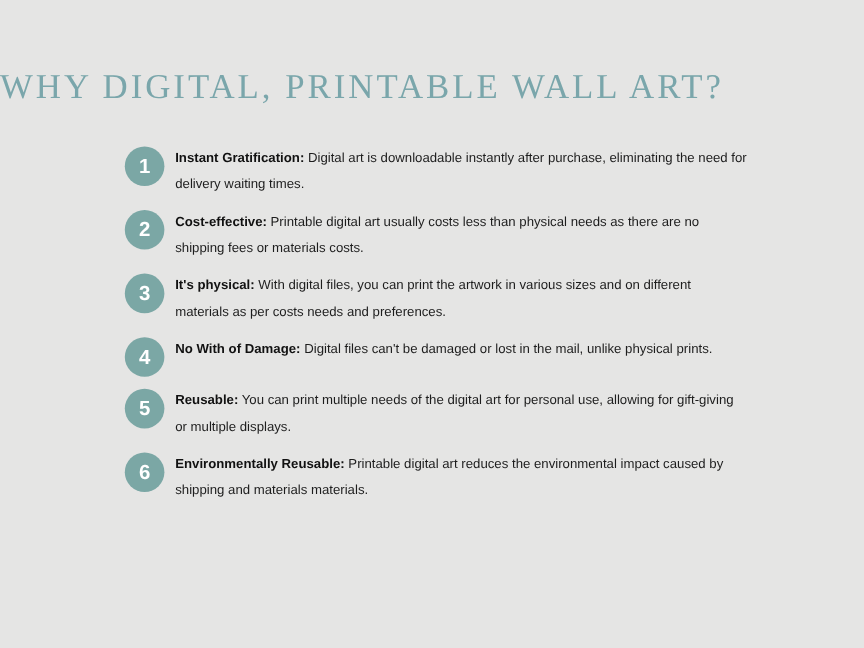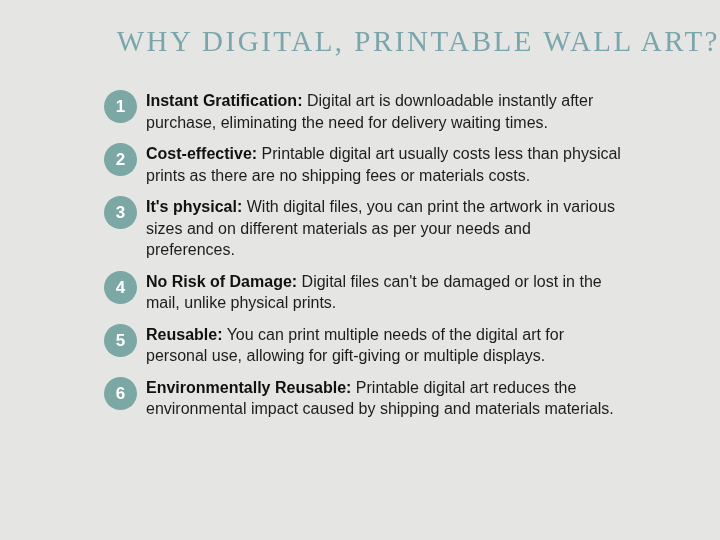--- a/index.html
+++ b/index.html
@@ -16,22 +16,22 @@
     font-family: "Liberation Sans", sans-serif;
     overflow: hidden;
   }
   .canvas {
     position: relative;
     width: 720px;
     height: 540px;
     background: var(--background);
   }
   .title {
-    padding-top: 25px;
-    text-align: right;
+    padding-top: 57px;
+    text-align: left;
     font-family: "Liberation Serif", serif;
     font-weight: 400;
     font-size: 29px;
     letter-spacing: 2.5px;
     color: var(--title);
     white-space: nowrap;
   }
   .list {
     margin: 31px 0 0 104px;
     width: 520px;
@@ -51,21 +51,21 @@
     background: var(--badge);
     color: var(--badge_text);
     font-size: 17px;
     font-weight: 700;
     display: flex;
     align-items: center;
     justify-content: center;
     line-height: 1;
   }
   .item-text {
-    font-size: 16px;
+    font-size: 11px;
     line-height: 21.5px;
     color: var(--body_text);
     max-width: 477px;
     padding-top: 1px;
   }
   .item-text b {
     font-weight: 700;
     color: var(--label_text);
   }
 </style>
@@ -78,31 +78,31 @@
 
   <div class="list">
 
     <div class="item">
       <div class="badge">1</div>
       <p class="item-text"><b>Instant Gratification:</b> <span>Digital art is downloadable instantly after purchase, eliminating the need for delivery waiting times.</span></p>
     </div>
 
     <div class="item">
       <div class="badge">2</div>
-      <p class="item-text"><b>Cost-effective:</b> <span>Printable digital art usually costs less than physical prints as there are no shipping fees or materials costs.</span></p>
+      <p class="item-text"><b>Cost-effective:</b> <span>Printable digital art usually costs less than physical needs as there are no shipping fees or materials costs.</span></p>
     </div>
 
     <div class="item">
       <div class="badge">3</div>
-      <p class="item-text"><b>It's physical:</b> <span>With digital files, you can print the artwork in various sizes and on different materials as per your needs and preferences.</span></p>
+      <p class="item-text"><b>It's physical:</b> <span>With digital files, you can print the artwork in various sizes and on different materials as per costs needs and preferences.</span></p>
     </div>
 
     <div class="item">
       <div class="badge">4</div>
-      <p class="item-text"><b>No Risk of Damage:</b> <span>Digital files can't be damaged or lost in the mail, unlike physical prints.</span></p>
+      <p class="item-text"><b>No With of Damage:</b> <span>Digital files can't be damaged or lost in the mail, unlike physical prints.</span></p>
     </div>
 
     <div class="item">
       <div class="badge">5</div>
       <p class="item-text"><b>Reusable:</b> <span>You can print multiple needs of the digital art for personal use, allowing for gift-giving or multiple displays.</span></p>
     </div>
 
     <div class="item">
       <div class="badge">6</div>
       <p class="item-text"><b>Environmentally Reusable:</b> <span>Printable digital art reduces the environmental impact caused by shipping and materials materials.</span></p>

